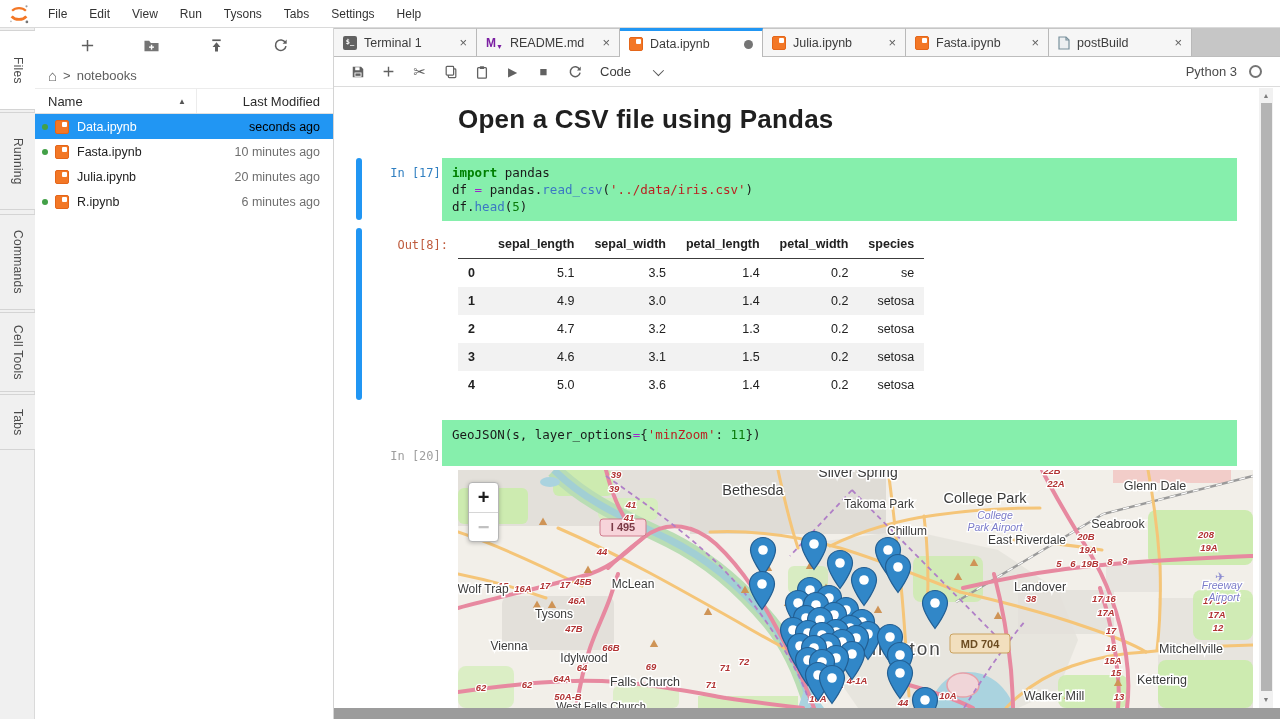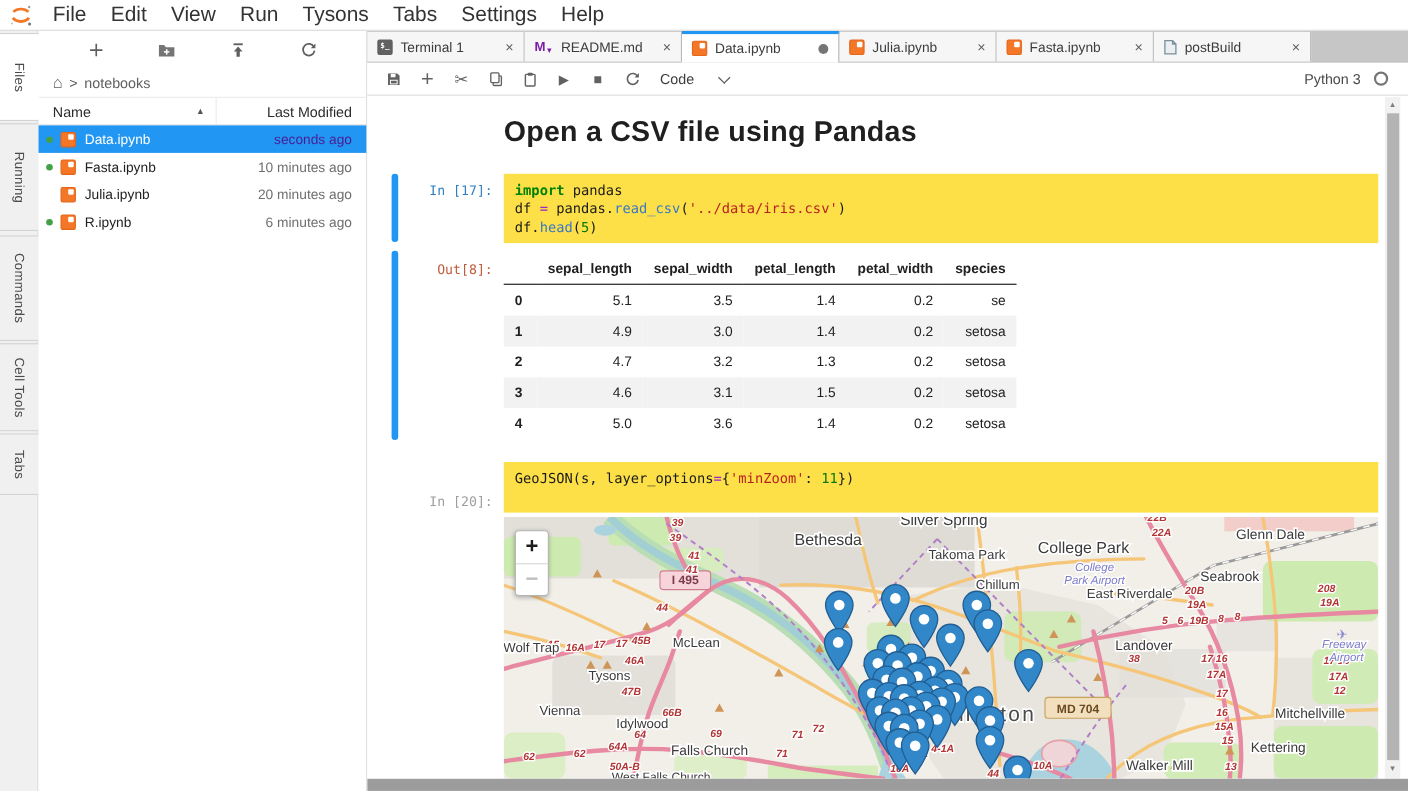--- a/index.html
+++ b/index.html
@@ -5,21 +5,21 @@
   * { box-sizing: border-box; margin: 0; padding: 0; }
   html,body { width:1280px; height:719px; overflow:hidden; }
   body { font-family:"Liberation Sans",sans-serif; background:#fff; }
   #app { position:relative; width:1280px; height:719px; background:#fff; }
 
   
   .menubar { position:absolute; top:0; left:0; right:0; height:28px; background:#fff;
              border-bottom:1px solid #dadada; display:flex; align-items:center; z-index:10; }
   .logo { width:24px; height:24px; margin:0 6px 0 7px; display:flex; align-items:center; justify-content:center; }
   .menu-items { display:flex; height:100%; align-items:center; }
-  .menu-item { padding:0 11px; font-size:19px; color:#333; cursor:default; }
+  .menu-item { padding:0 11px; font-size:12px; color:#333; cursor:default; }
 
   
   .dockstrip { position:absolute; top:28px; left:0; width:35px; bottom:0; background:#f0f0f0;
                border-right:1px solid #dadada; }
   .docktab { position:absolute; left:0; width:35px; display:flex; align-items:center; justify-content:center;
              writing-mode:vertical-rl; font-size:12px; color:#4a4a4a; background:#f0f0f0;
              border-top:1px solid #d4d4d4; border-bottom:1px solid #d4d4d4; letter-spacing:.3px; }
   .docktab.active { background:#fff; border-top:1px solid #d4d4d4; border-bottom:1px solid #d4d4d4; width:36px; }
 
   
@@ -38,21 +38,21 @@
   .fb-row { height:25px; display:flex; align-items:center; font-size:12.5px; color:#212121; }
   .fb-row.selected { background:#2196f3; color:#fff; }
   .run-dot { width:6px; height:6px; border-radius:50%; background:#43a047; margin-left:7px; flex:0 0 auto; }
   .run-dot.off { visibility:hidden; }
   .nb-ic { width:14px; height:14px; background:#f37726; border-radius:2px; position:relative;
            display:inline-block; margin-left:7px; flex:0 0 auto; border:1px solid #e4661a; }
   .nb-ic::after { content:""; position:absolute; right:1px; top:1px; width:5px; height:5px;
                   background:#fff; border-radius:1px; }
   .fb-name { margin-left:8px; white-space:nowrap; }
   .fb-mod { flex:1; text-align:right; padding-right:13px; color:#6f6f6f; }
-  .selected .fb-mod { color:#4c1d95; }
+  .selected .fb-mod { color:#000000; }
 
   
   .main { position:absolute; top:28px; left:334px; right:0; bottom:0; background:#fff; }
   .tabbar { position:absolute; top:0; left:0; right:0; height:29px; background:#c6c6c6;
             display:flex; border-bottom:1px solid #bdbdbd; }
   .tab { width:143px; height:28px; display:flex; align-items:center; gap:7px; padding:0 9px;
          font-size:12.5px; color:#3c3c3c; background:#f6f6f6; border-right:1px solid #b9b9b9;
          border-top:1px solid #c6c6c6; }
   .tab.active { height:29px; background:#fff; border-top:3px solid #2196f3; margin-bottom:-1px; z-index:2; }
   .tab-label { flex:1; white-space:nowrap; overflow:hidden; }
@@ -82,21 +82,21 @@
   .nb-title { position:absolute; left:124px; top:16px; font-size:26px; font-weight:600;
               color:#1f1f1f; letter-spacing:.2px; }
   .selbar { position:absolute; left:22px; width:6px; border-radius:3px; background:#2196f3; }
   #selbar1 { top:70px; height:62px; }
   #selbar2 { top:140px; height:172px; }
   .prompt { position:absolute; left:8px; width:106px; text-align:right;
             font-family:"DejaVu Sans Mono",monospace; font-size:12px; }
   #prompt-in1 { top:78px; color:#307fc1; }
   #prompt-out1 { top:150px; color:#bf5b3d; }
   #prompt-in2 { top:320px; color:#9e9e9e;margin-top:41px; }
-  .codecell { position:absolute; left:124px; width:795px; background:#fde047; padding:6px 10px;
+  .codecell { position:absolute; left:108px; width:795px; background:#86efac; padding:6px 10px;
               font-family:"DejaVu Sans Mono",monospace; font-size:12.5px; line-height:17px; color:#1a1a1a; }
   #code1 { top:70px; height:63px; }
   #code2 { top:332px; height:46px; }
   .tk-kw { color:#008000; font-weight:bold; }
   .tk-fn { color:#3b78c3; }
   .tk-str { color:#ba2121; }
   .tk-num { color:#097a09; }
   .tk-op { color:#9d26c9; }
 
   .iris { position:absolute; left:124px; top:142px; border-collapse:collapse; font-size:12.5px; color:#212121; }

